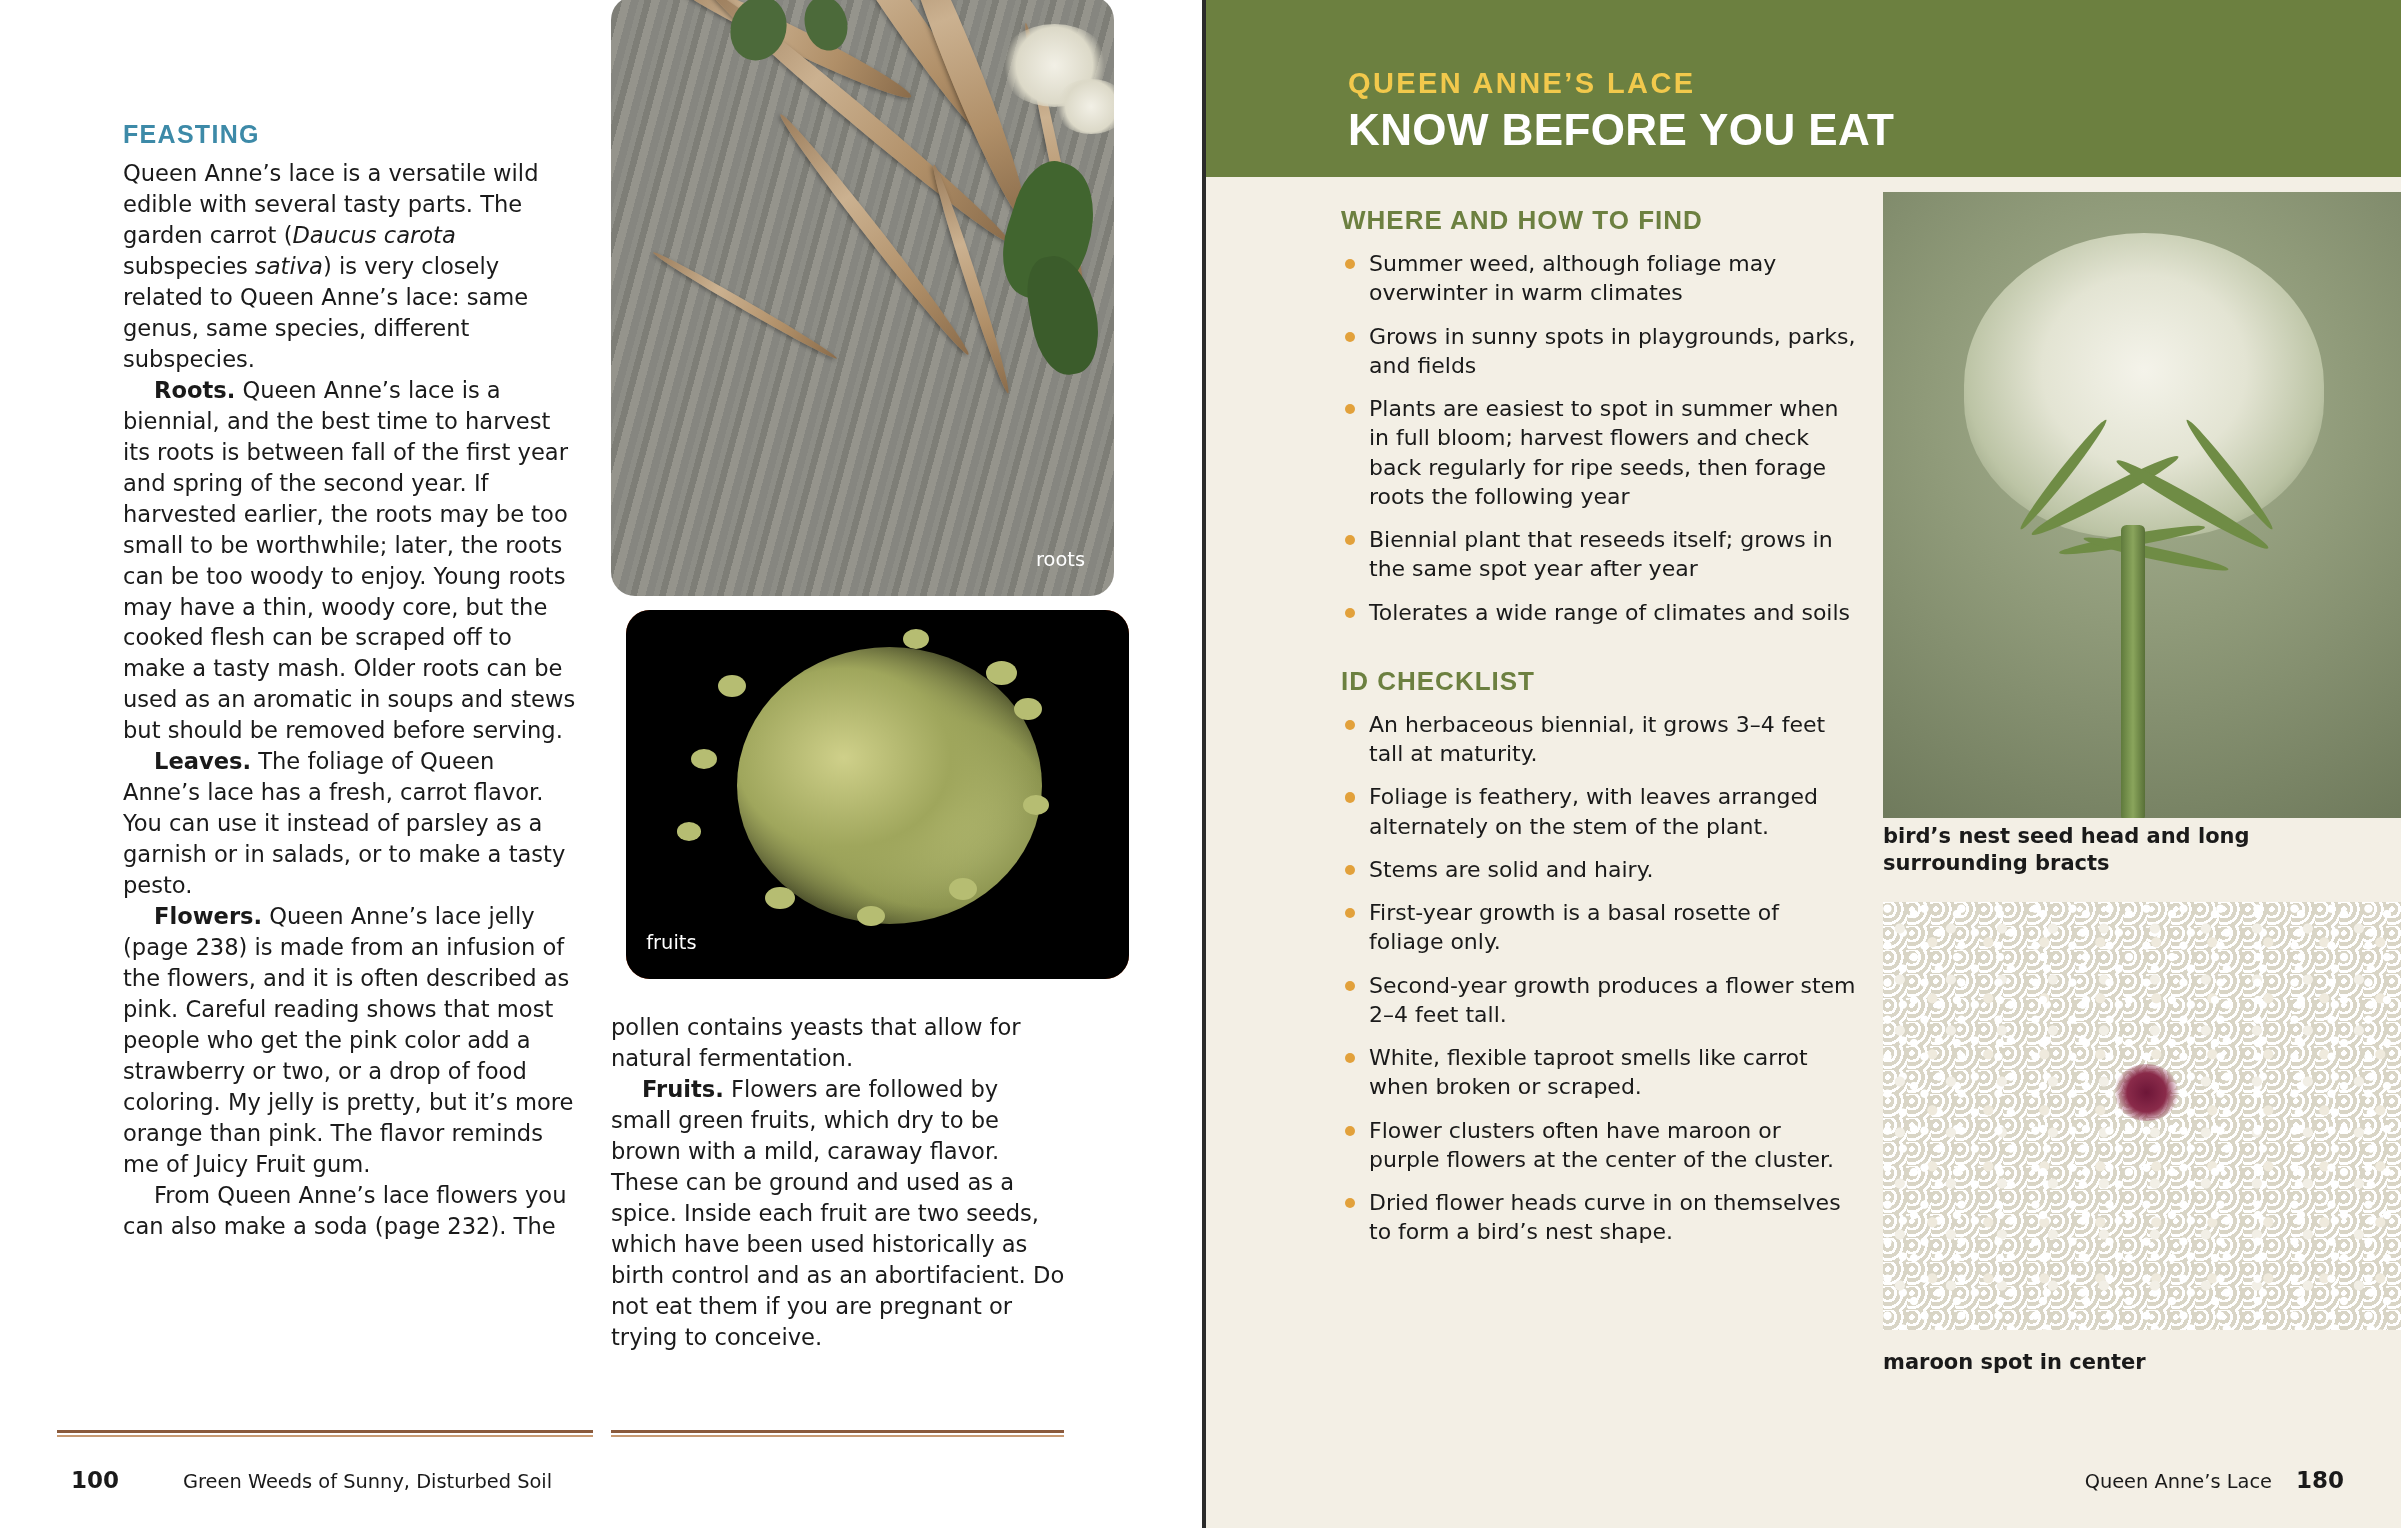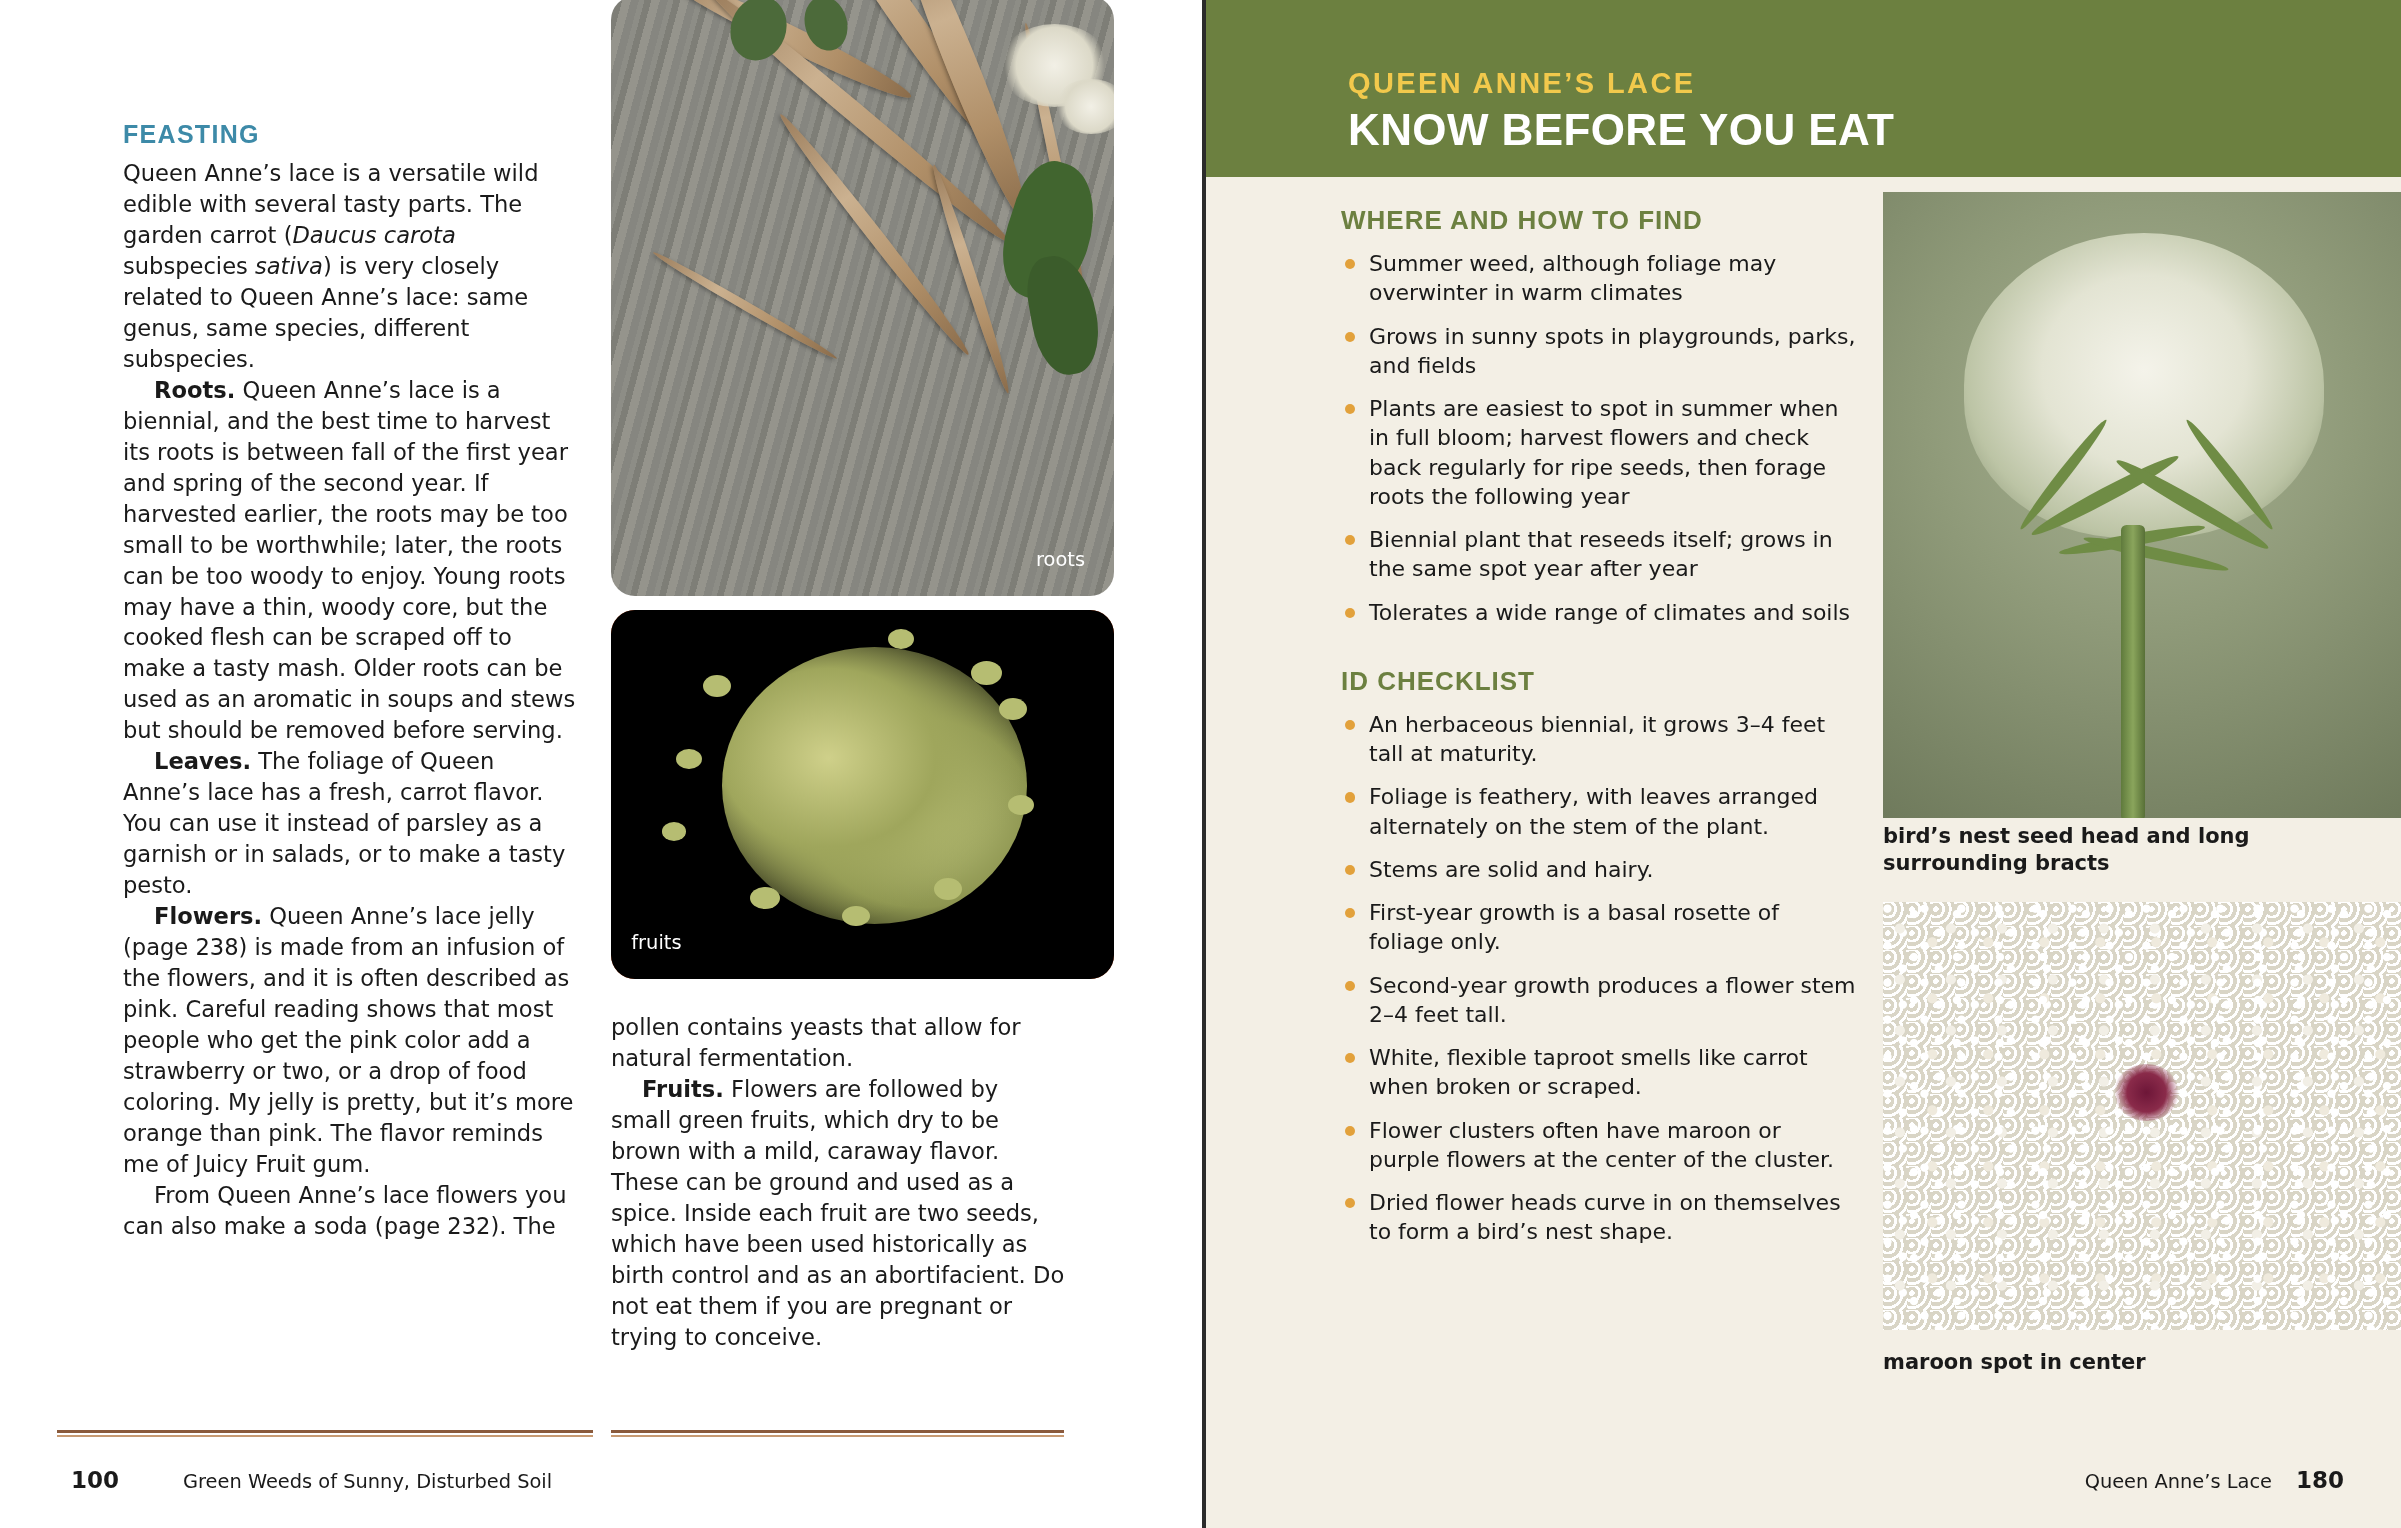--- a/index.html
+++ b/index.html
@@ -52,21 +52,21 @@
   
   .photo-roots {
     position: absolute;
     left: 611px; top: -3.7px;
     width: 503px; height: 600px;
     border-radius: 24px;
     overflow: hidden;
   }
   .photo-fruits {
     position: absolute;
-    left: 611px; top: 610px;
+    left: 626px; top: 610px;
     width: 503px; height: 369px;
     border-radius: 24px;
     overflow: hidden;
     background: #c2410c;
   }
   .caption-in {
     position: absolute;
     color: #ffffff;
     font-size: 19.4px;
     font-family: "DejaVu Sans", sans-serif;

